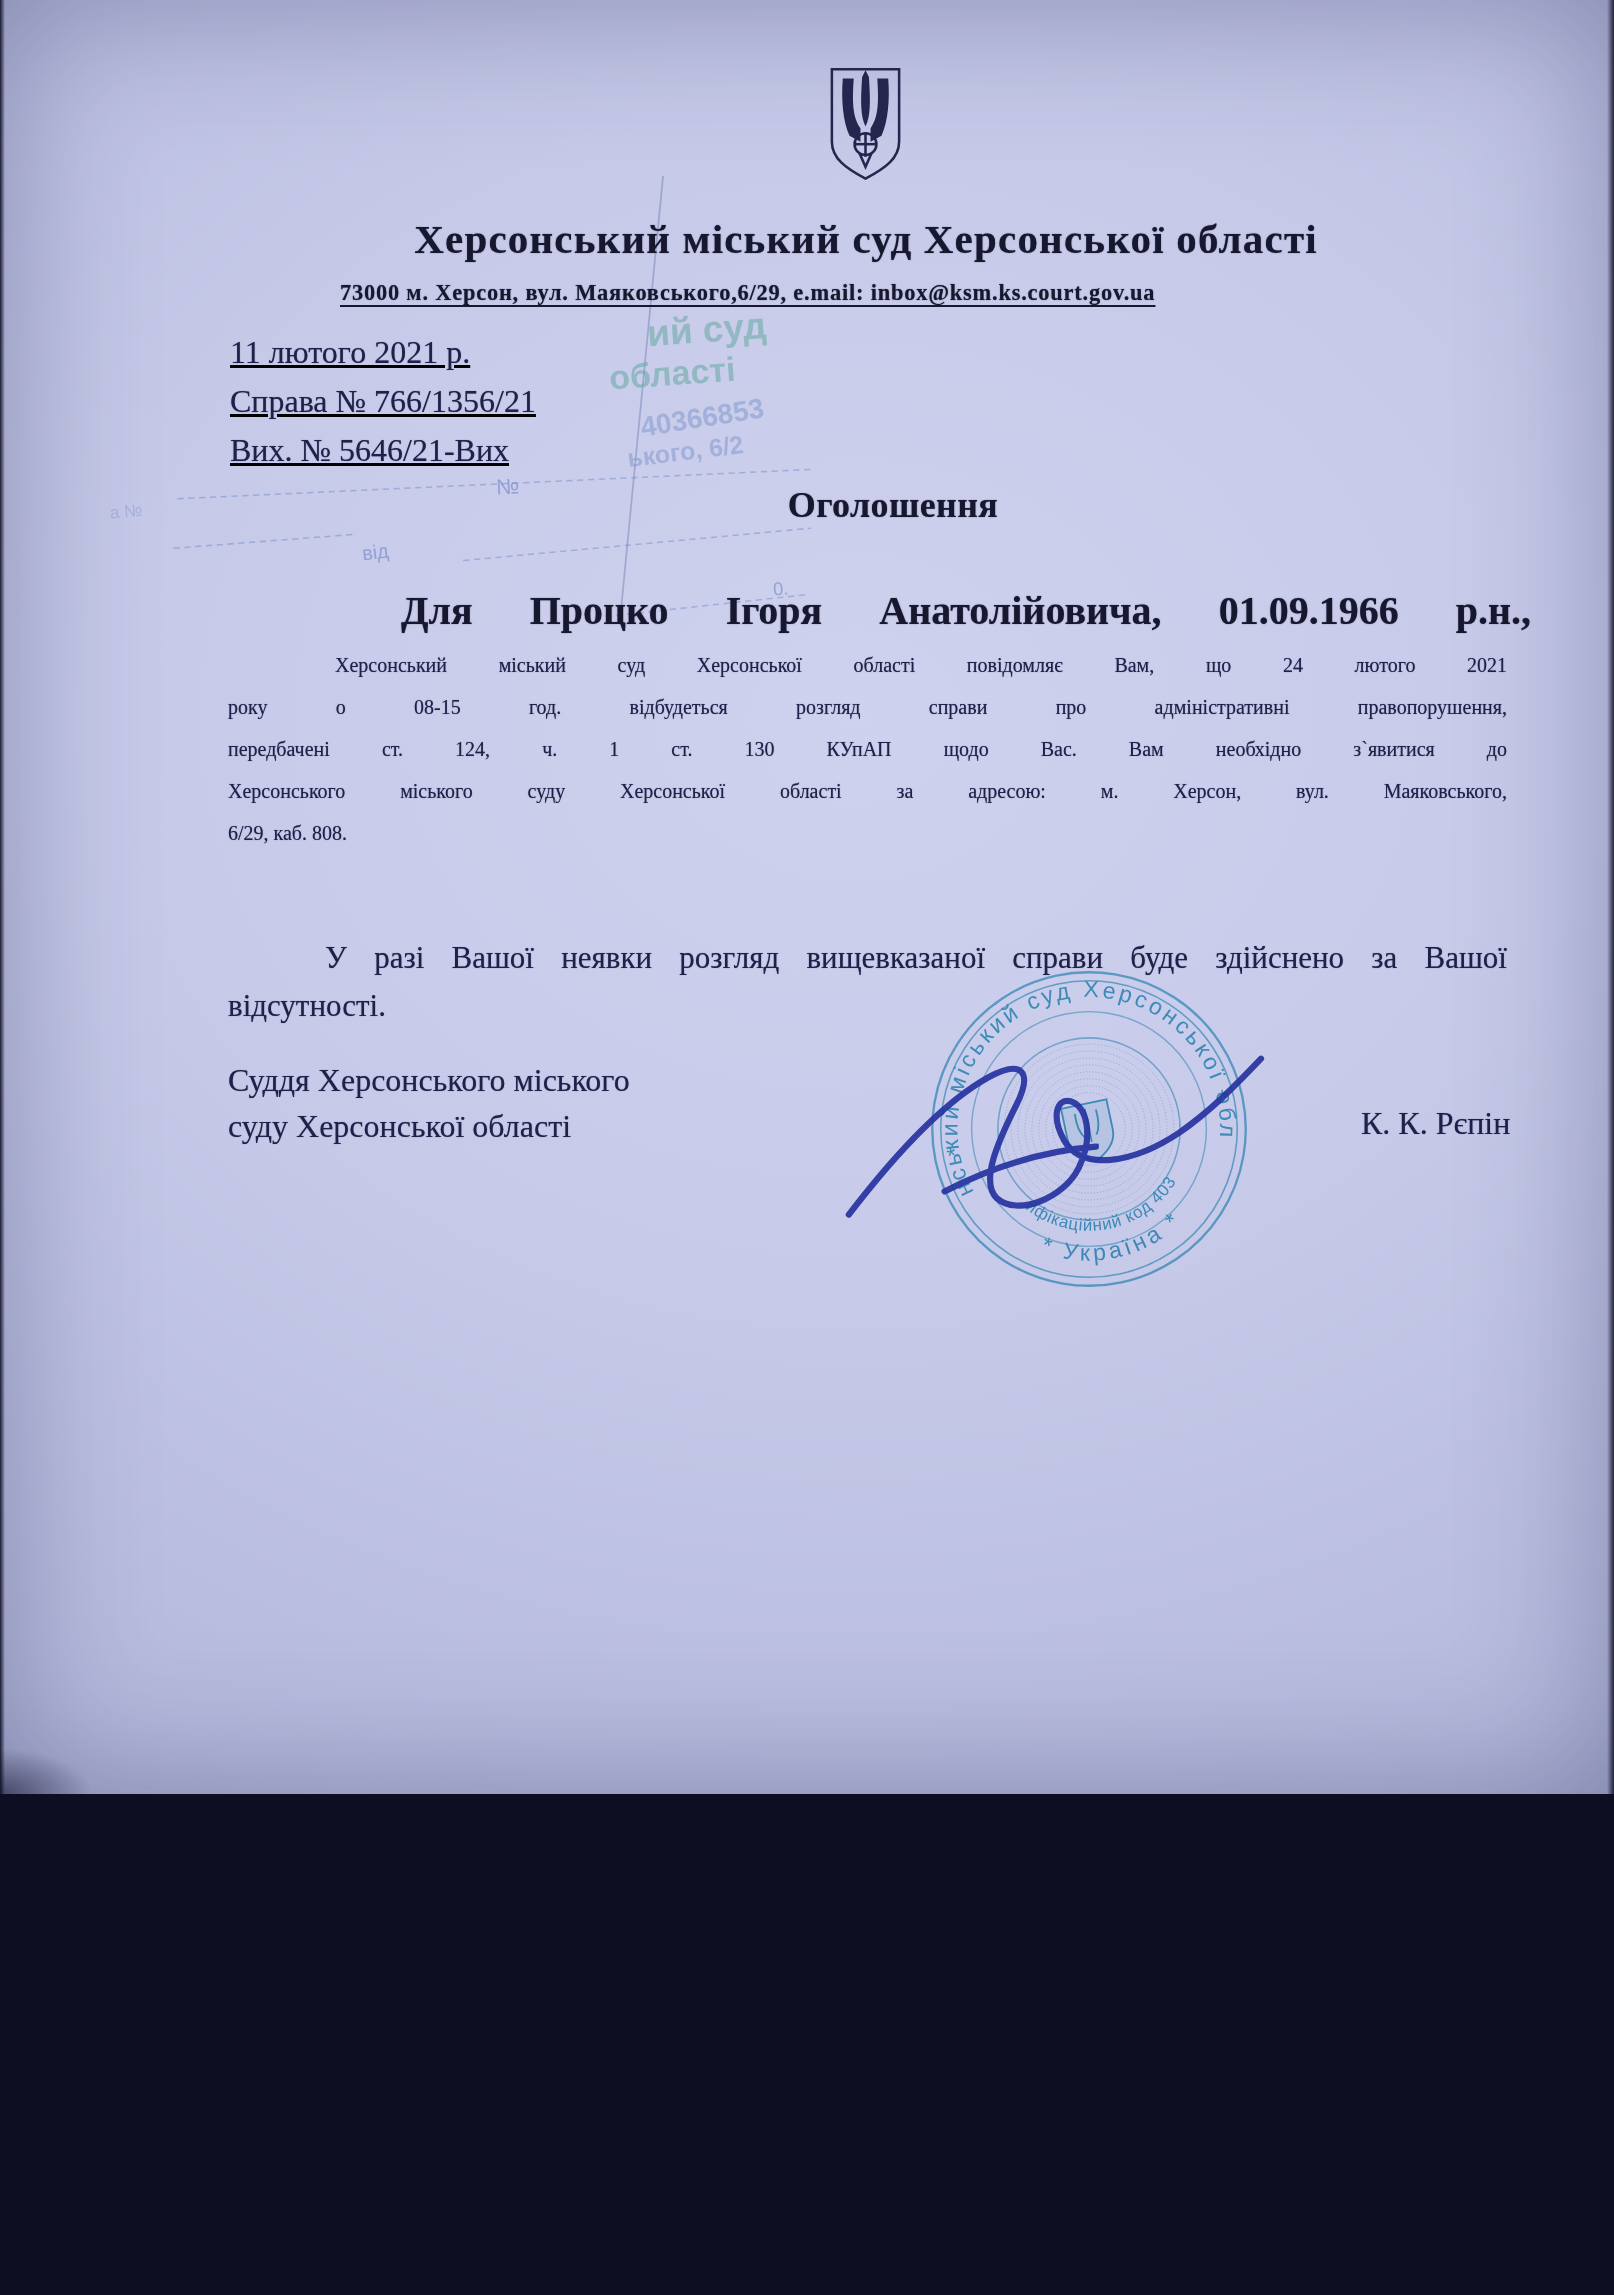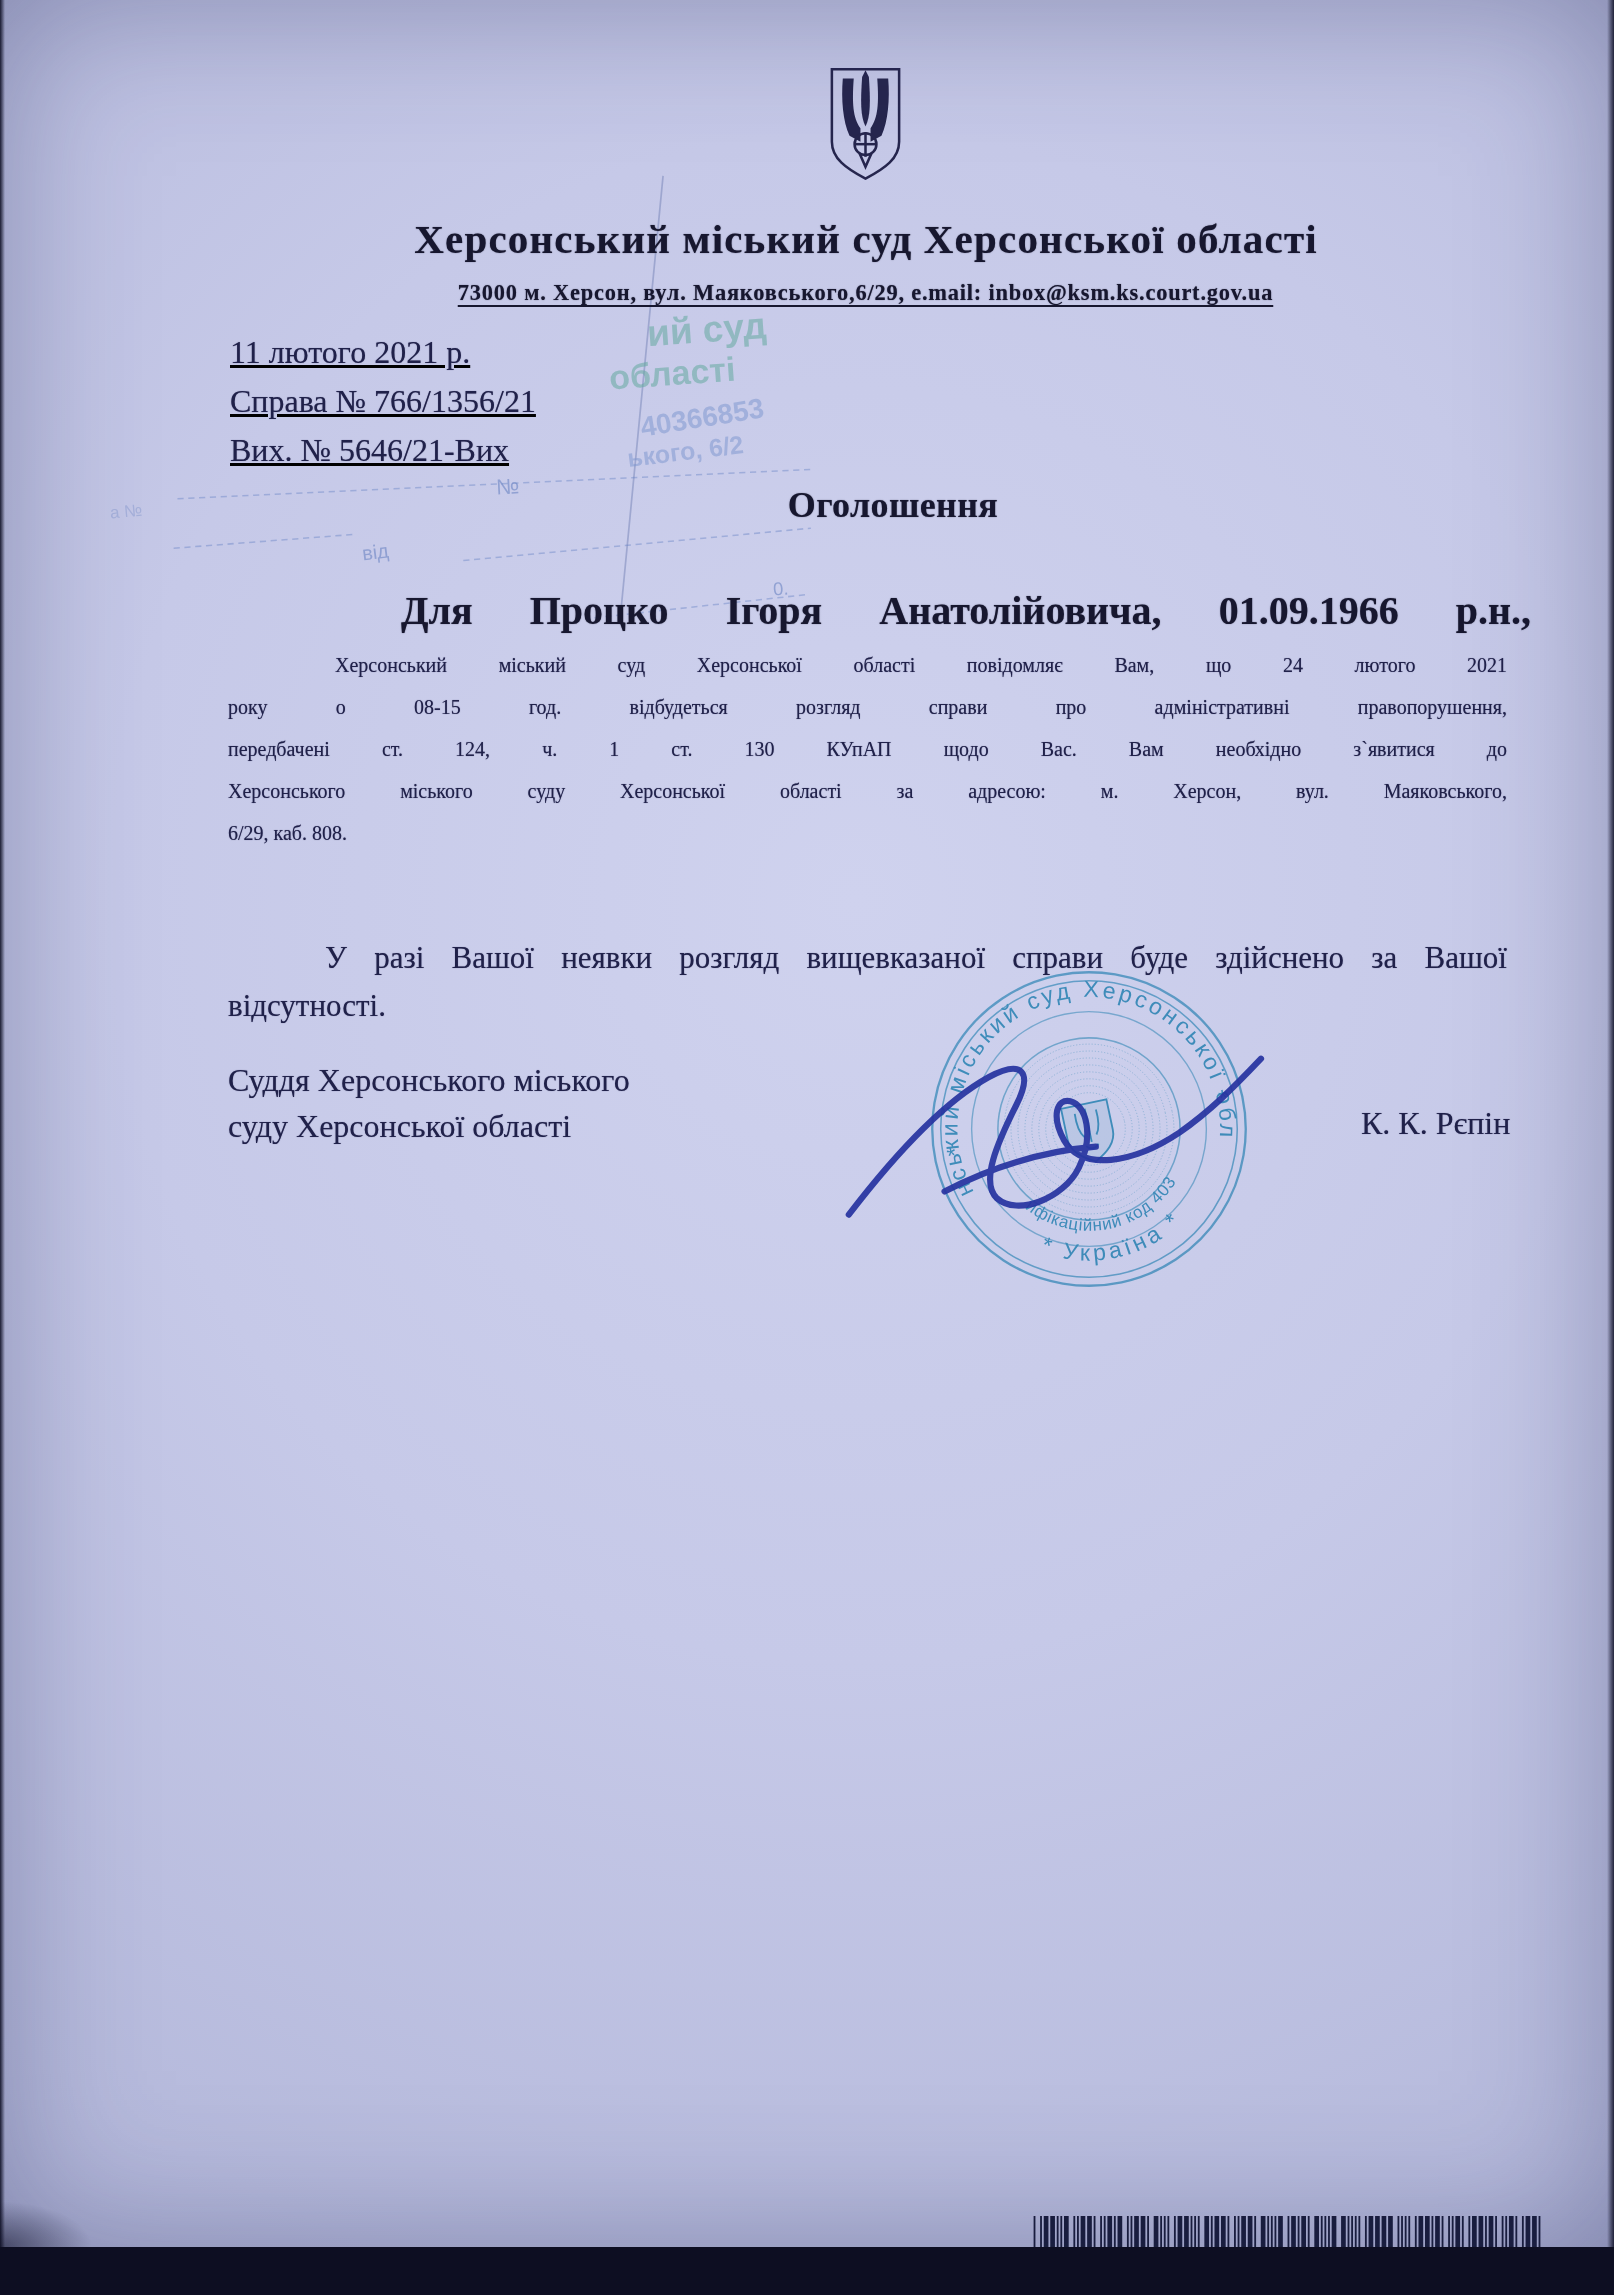--- a/index.html
+++ b/index.html
@@ -1,38 +1,38 @@
 <!DOCTYPE html>
 <html style="font-size:12.4px"><head>
 <meta charset="utf-8">
 <style>
   html,body{margin:0;padding:0;background:#0d0e22;}
   .page{
     position:relative;
-    width:1614px;height:2247px;
+    width:1614px;height:1794px;
     overflow:hidden;
     background:
       radial-gradient(ellipse 115% 85% at 53% 40%, #cfd2ee 0%, #c6c9e8 40%, #b6badc 75%, #a7abd0 100%);
     font-family:"Liberation Serif", serif;
   }
   .vignette{position:absolute;inset:0;pointer-events:none;
     box-shadow:inset 0 0 147px rgba(40,44,92,.38);}
   .edge-left{position:absolute;left:0;top:0;bottom:0;width:4.6px;
     background:linear-gradient(to right, rgba(12,13,34,.9), rgba(12,13,34,0));}
   .edge-right{position:absolute;right:0;top:0;bottom:0;width:7px;
     background:linear-gradient(to left, rgba(12,13,34,.85), rgba(12,13,34,0));}
   .corner-bl{position:absolute;left:0;bottom:0;width:93px;height:46px;
     background:radial-gradient(ellipse at 0% 100%, rgba(14,15,38,.55), rgba(14,15,38,0) 70%);}
 
   .abs{position:absolute;}
   .ink{color:#20214a;text-shadow:0 0 1px rgba(32,33,74,.55);}
   .ink-dark{color:#17172f;text-shadow:0 0 1.2px rgba(23,23,47,.6);}
 
   .title{font-weight:bold;font-size:41px;letter-spacing:1.2px;text-align:center;}
-  .subtitle{font-weight:bold;font-size:22.4px;letter-spacing:0.8px;text-align:center;
+  .subtitle{font-weight:bold;font-size:22.4px;letter-spacing:0.8px;
     text-decoration:underline;text-underline-offset:5.4px;
     text-decoration-thickness:2.3px;}
   .refline{font-size:32px;line-height:49px;}
   .heading{font-weight:bold;font-size:36px;text-align:center;letter-spacing:0.4px;}
   .addressee{font-weight:bold;font-size:40px;text-align:justify;text-align-last:justify;}
   .bodyline{font-size:20px;line-height:42px;text-align:justify;text-align-last:justify;}
   .bodyline.last{text-align-last:left;}
   .bodyline.indent{padding-left:107px;}
   .p2line{font-size:31px;line-height:48px;text-align:justify;text-align-last:justify;}
   .p2line.last{text-align-last:left;}

